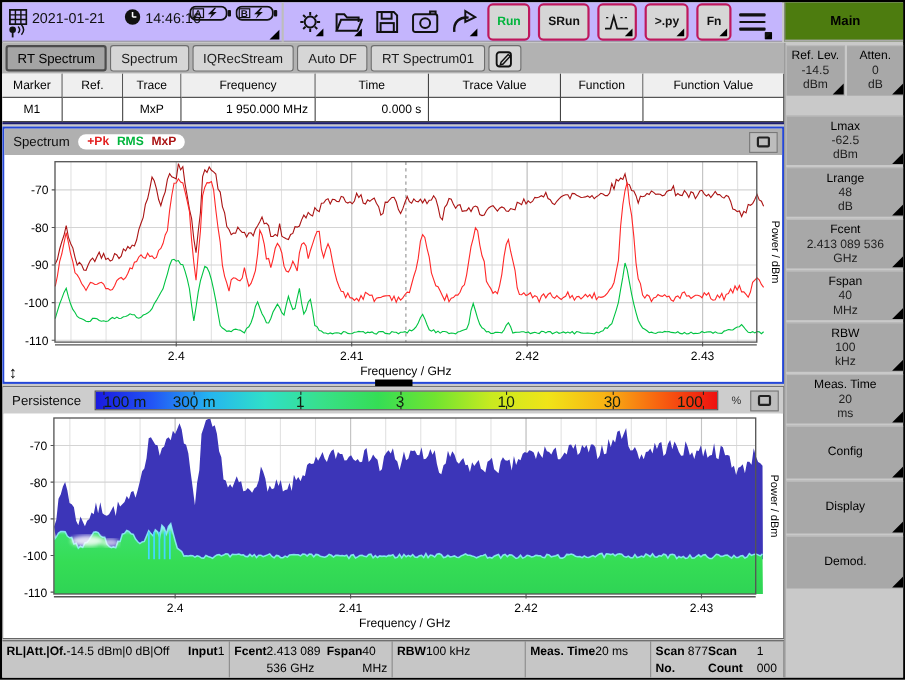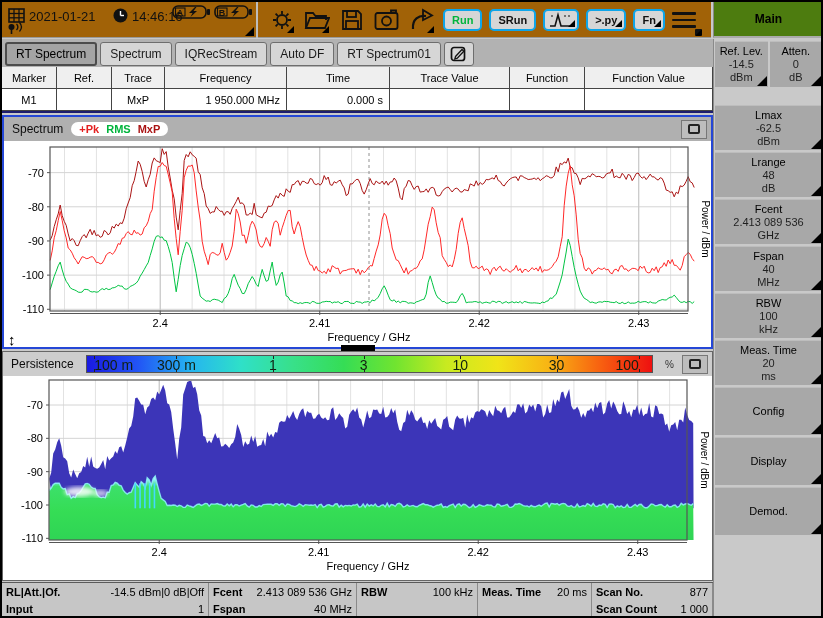--- a/index.html
+++ b/index.html
@@ -1,45 +1,45 @@
 <!DOCTYPE html>
 <html><head>
 <meta charset="utf-8">
 <style>
   * { box-sizing: border-box; margin: 0; padding: 0; }
   html,body { background:#888; }
   body { font-family: "Liberation Sans", sans-serif; }
   .screen { position:relative; width:823px; height:618px; background:#c9c9c9; border:2px solid #000; overflow:hidden; }
 
   
-  .toolbar { position:absolute; left:0; top:0; width:709px; height:36px; background:#a16207; border-bottom:1px solid #999; }
+  .toolbar { position:absolute; left:0; top:0; width:709px; height:36px; background:#c4b5fd; border-bottom:1px solid #999; }
   .tb-left { position:absolute; left:0; top:0; width:256px; height:36px; border-right:2px solid #bdbdbd; }
   .tb-date, .tb-time { position:absolute; top:7px; font-size:13px; color:#111; }
   .tb-date { left:27px; }
   .tb-time { left:130px; }
   .cal-icon { position:absolute; left:6px; top:6px; }
   .clock-icon { position:absolute; left:111px; top:6px; }
   .batt { position:absolute; top:3px; }
   .batt-a { left:170px; } .batt-b { left:212px; }
   .pin-icon { position:absolute; left:5px; top:20px; }
   .tri { position:absolute; right:2px; bottom:2px; width:0; height:0; border-style:solid; border-width:0 0 9px 9px; border-color:transparent transparent #000 transparent; }
   .tri-sm { border-width:0 0 7px 7px; }
   .tb-icons { position:absolute; left:258px; top:0; height:36px; display:flex; align-items:center; gap:7px; padding-left:8px; }
   .tb-ic { position:relative; width:28px; height:30px; display:flex; align-items:center; justify-content:center; }
-  .tb-btn { position:relative; height:22px; border:2px solid #0ea5e9; border-radius:5px; background:#d6d6d6; font-size:11px; font-weight:bold; color:#111; display:flex; align-items:center; justify-content:flex-end; padding:0 7px; }
+  .tb-btn { position:relative; height:34px; border:2px solid #be185d; border-radius:5px; background:#d6d6d6; font-size:11px; font-weight:bold; color:#111; display:flex; align-items:center; justify-content:flex-end; padding:0 7px; }
   .tb-btn.run { color:#00b43c; }
   .burger { position:relative; width:24px; height:24px; display:flex; flex-direction:column; justify-content:center; gap:4px; }
   .burger div { height:2.5px; background:#111; border-radius:1px; }
 
   .sb-header { position:absolute; left:711px; top:0; width:110px; height:36px; background:#4d7c0f; border-left:1px solid #8a8a8a; border-bottom:2px solid #aaa; font-size:12px; font-weight:bold; color:#000; text-align:center; line-height:34px; }
 
   
   .main { position:absolute; left:0; top:37px; width:711px; height:579px; background:#c9c9c9; }
 
-  .tabbar { position:absolute; left:0; top:0; width:711px; height:28px; background:#b2b2b2; display:flex; align-items:center; gap:3px; padding:2px 12px 1px 3px; }
+  .tabbar { position:absolute; left:0; top:0; width:711px; height:28px; background:#b2b2b2; display:flex; align-items:flex-start; gap:3px; padding:2px 12px 1px 3px; }
   .tab { height:24px; border:1px solid #6e6e6e; border-radius:3px; background:#d6d6d6; font-size:12px; color:#1a1a1a; padding:0 9px; display:flex; align-items:center; }
   .tab.active { background:#a4a4a4; border:2px solid #4c4c4c; color:#000; }
   .tab.icon-tab { width:30px; justify-content:center; padding:0; }
 
   .mtable { position:absolute; left:0; top:28px; width:711px; height:46px; background:#fff; border-bottom:2px solid #1d1d6e; }
   .mrow { display:grid; grid-template-columns:55px 55px 53px 122px 103px 120px 75px 128px; }
   .mcell { height:22px; border-right:1px solid #444; border-bottom:1px solid #444; font-size:11px; color:#000; display:flex; align-items:center; justify-content:center; }
   .mrow.head .mcell { background:#efefef; }
   .mcell.r { justify-content:flex-end; padding-right:6px; }
 
@@ -56,21 +56,21 @@
 
   .persist-panel { position:absolute; left:0; top:312px; width:711px; height:230px; border:1px solid #666; background:#fff; }
   .persist-panel .panel-header { background:#cdcdcd; }
   .colorbar-wrap { flex:1; position:relative; height:18px; margin:0 4px; }
   .colorbar { position:absolute; inset:0; border:1px solid #555; }
   .cb-label { position:absolute; top:2px; font-size:14px; color:#102010; white-space:nowrap; }
   .cb-tick { position:absolute; width:1px; height:3px; background:#222; }
   .pct { font-size:10px; color:#333; }
 
   .statusbar { position:absolute; left:0; top:543px; width:711px; height:36px; background:#c6c6c6; border-top:1px solid #5a5a5a; display:grid; grid-template-columns:207px 148px 121px 114px 121px; }
-  .sgroup { border-right:1px solid #8a8a8a; padding:1px 4px; display:flex; flex-direction:column; justify-content:space-between; }
+  .sgroup { border-right:1px solid #8a8a8a; padding:1px 4px; display:flex; flex-direction:row; justify-content:space-between; }
   .sline { display:flex; justify-content:space-between; font-size:11px; line-height:16px; color:#000; }
   .sline .lb { font-weight:bold; }
 
   
   .sidebar { position:absolute; left:711px; top:37px; width:110px; height:579px; background:#c9c9c9; border-left:1px solid #8a8a8a; padding:2px 1px 0 1px; }
   .sb-btn { position:relative; background:#a8a8a8; margin-bottom:2px; display:flex; flex-direction:column; align-items:center; justify-content:center; border-top:1px solid #bdbdbd; }
   .sb-btn .lb { font-size:11px; color:#000; line-height:13px; }
   .sb-btn .val { font-size:11px; color:#1f1f1f; line-height:13px; }
   .sb-pair { display:flex; gap:2px; margin-bottom:2px; }
   .sb-pair .sb-btn { flex:1; margin-bottom:16px; }

